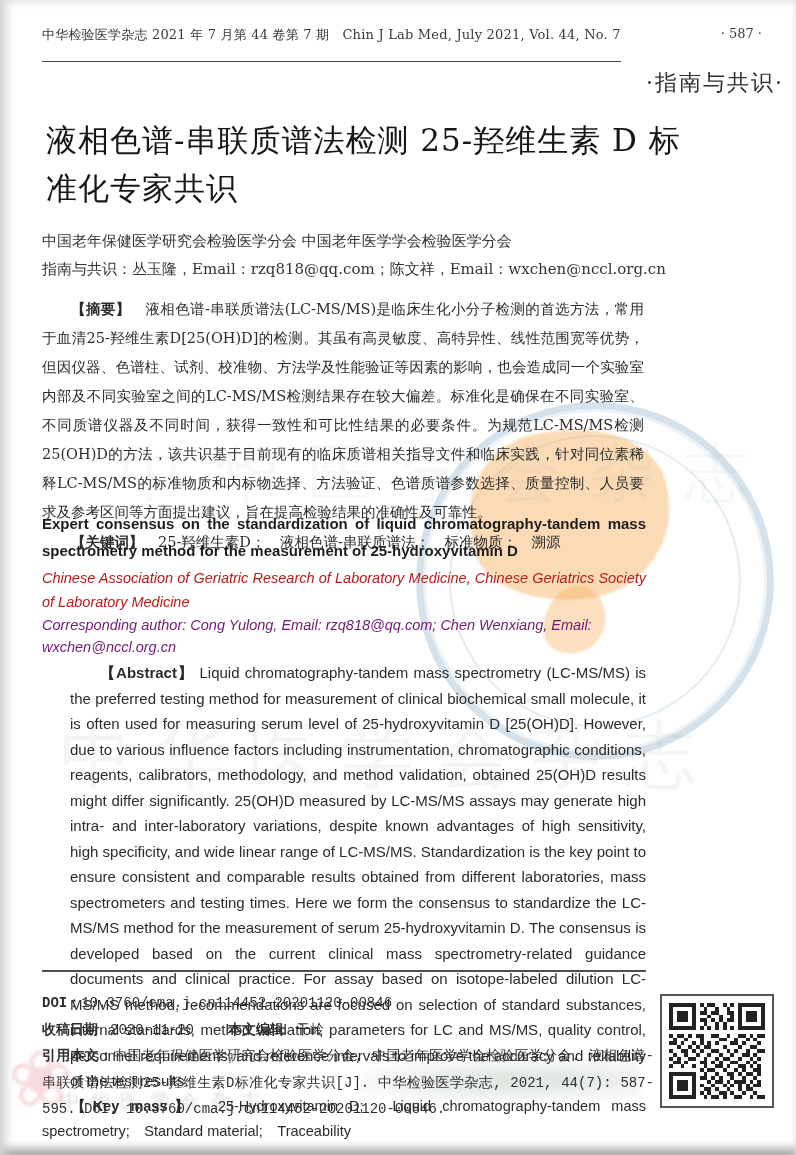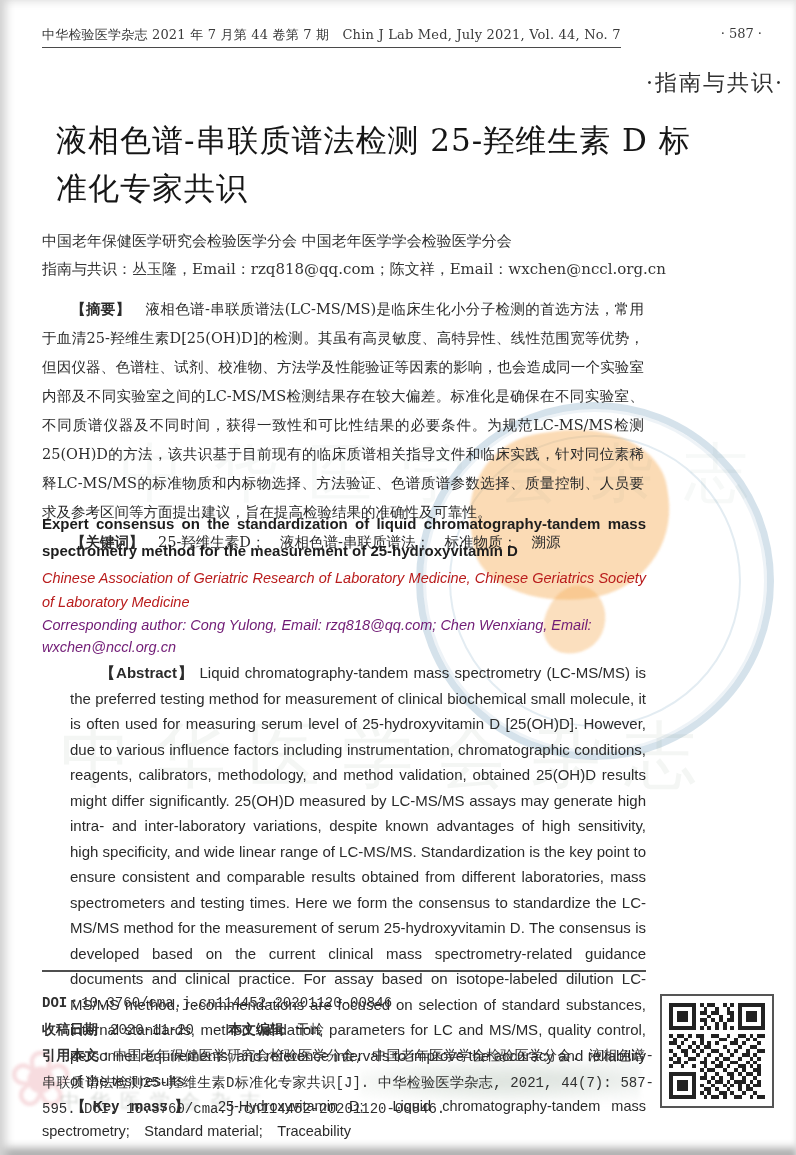--- a/index.html
+++ b/index.html
@@ -12,25 +12,25 @@
     font-family:"DejaVu Serif","Liberation Serif",serif;
     color:#2e2e2e;
     box-shadow:
       inset 14px 0 10px -8px #d2d2d2,
       inset -4px 0 6px -4px #e6e6e6,
       inset 0 8px 8px -6px #e2e2e2,
       inset 0 -12px 8px -5px #ababab;
   }
   
   .header-row{position:absolute;top:26px;left:42px;right:34px;display:flex;justify-content:space-between;align-items:flex-start;font-size:13px;color:#3a3a3a;}
-  .journal-line{border-bottom:1.5px solid #4a4a4a;padding-bottom:3px;letter-spacing:0.2px;}
+  .journal-line{border-bottom:1.5px solid #4a4a4a;padding-bottom:17px;letter-spacing:0.2px;}
   .page-number{white-space:nowrap;padding-left:14px;}
   .section-label{position:absolute;top:68px;right:12px;font-size:22px;letter-spacing:2px;color:#2f2f2f;}
   
-  .title-cn{position:absolute;top:116px;left:56px;width:640px;font-size:31px;line-height:1.55;color:#161616;letter-spacing:1px;font-weight:500;}
+  .title-cn{position:absolute;top:116px;left:46px;width:640px;font-size:31px;line-height:1.55;color:#161616;letter-spacing:1px;font-weight:500;}
   .authors{position:absolute;top:228px;left:42px;width:640px;font-size:15px;line-height:1.85;color:#333;}
   
   .abstract-cn{position:absolute;top:294px;left:42px;width:602px;font-size:14.5px;line-height:29px;text-align:justify;color:#2b2b2b;}
   .abstract-cn p{margin:0;text-indent:2em;}
   .bold{font-weight:bold;}
   
   .english{position:absolute;top:510px;left:42px;width:604px;font-family:"Liberation Sans","DejaVu Sans",sans-serif;color:#2b2b2b;}
   .eng-title{font-size:15px;font-weight:bold;line-height:27px;text-align:justify;color:#1d1d1d;}
   .eng-affil{font-size:14.5px;font-style:italic;line-height:24px;margin-top:2px;text-align:justify;color:#b91c1c;}
   .eng-corr{font-size:14.5px;font-style:italic;line-height:22px;color:#701a75;}

